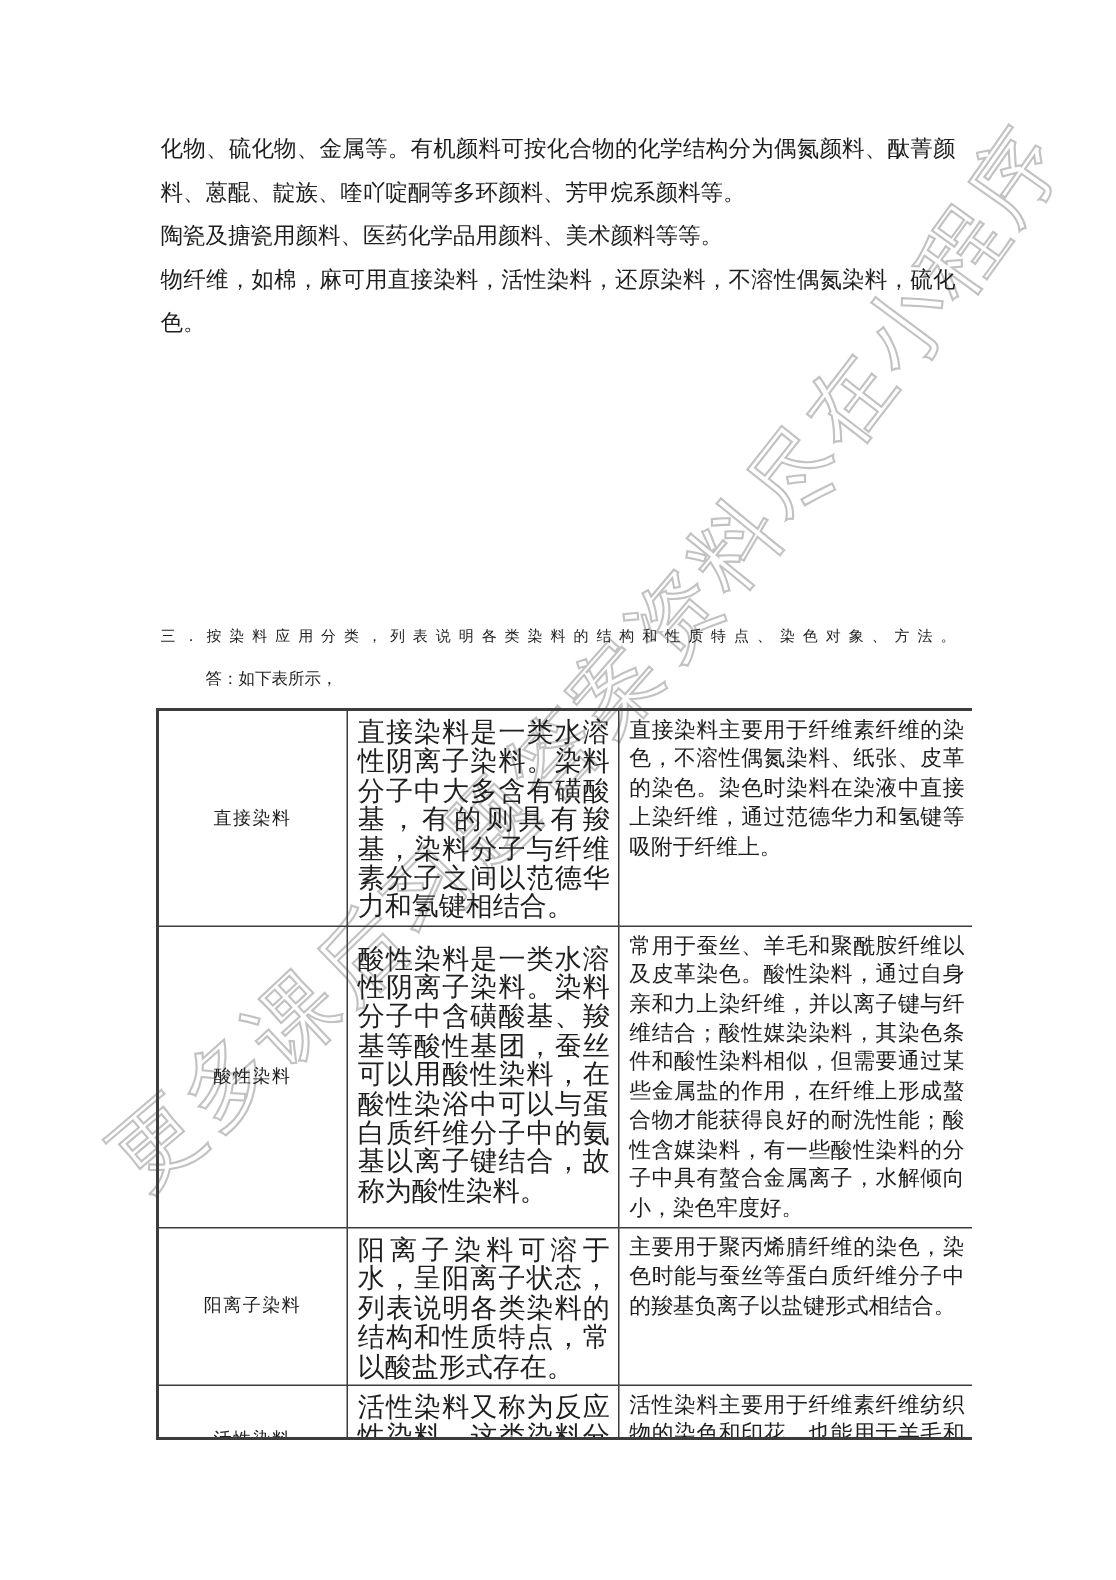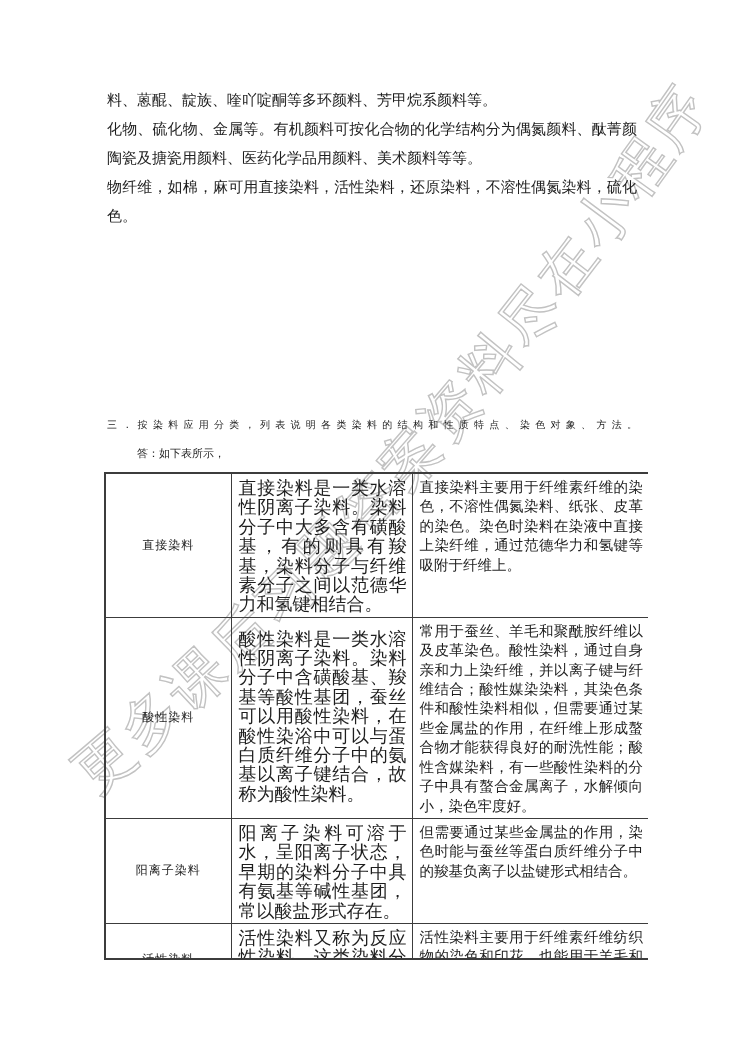--- a/index.html
+++ b/index.html
@@ -116,22 +116,22 @@
   <svg class="wm-svg" viewBox="0 0 744 1053" aria-hidden="true">
     <defs>
       <path id="wm-path" d="M 95 795 Q 420 525 718 92" fill="none"></path>
     </defs>
     <text font-size="58" letter-spacing="4" fill="none" stroke="#c2c2c2" stroke-width="1.4" font-family="Liberation Serif, serif">
       <textPath href="#wm-path">更多课后习题答案资料尽在小程序</textPath>
     </text>
   </svg>
 
   <div class="bodytext">
+    <div class="bline j">化物、硫化物、金属等。有机颜料可按化合物的化学结构分为偶氮颜料、酞菁颜</div>
     <div class="bline">料、蒽醌、靛族、喹吖啶酮等多环颜料、芳甲烷系颜料等。</div>
-    <div class="bline j">化物、硫化物、金属等。有机颜料可按化合物的化学结构分为偶氮颜料、酞菁颜</div>
     <div class="bline">陶瓷及搪瓷用颜料、医药化学品用颜料、美术颜料等等。</div>
     <div class="bline j">物纤维，如棉，麻可用直接染料，活性染料，还原染料，不溶性偶氮染料，硫化</div>
     <div class="bline">色。</div>
   </div>
 
   <div class="question">三．按染料应用分类，列表说明各类染料的结构和性质特点、染色对象、方法。</div>
   <div class="answer">答：如下表所示，</div>
 
   <div class="table-wrap">
     <table class="dyes">
@@ -146,22 +146,22 @@
         <td class="struct">直接染料是一类水溶性阴离子染料。染料分子中大多含有磺酸基，有的则具有羧基，染料分子与纤维素分子之间以范德华力和氢键相结合。</td>
         <td class="method">直接染料主要用于纤维素纤维的染色，不溶性偶氮染料、纸张、皮革的染色。染色时染料在染液中直接上染纤维，通过范德华力和氢键等吸附于纤维上。</td>
       </tr>
       <tr class="r2">
         <td class="name">酸性染料</td>
         <td class="struct">酸性染料是一类水溶性阴离子染料。染料分子中含磺酸基、羧基等酸性基团，蚕丝可以用酸性染料，在酸性染浴中可以与蛋白质纤维分子中的氨基以离子键结合，故称为酸性染料。</td>
         <td class="method">常用于蚕丝、羊毛和聚酰胺纤维以及皮革染色。酸性染料，通过自身亲和力上染纤维，并以离子键与纤维结合；酸性媒染染料，其染色条件和酸性染料相似，但需要通过某些金属盐的作用，在纤维上形成螯合物才能获得良好的耐洗性能；酸性含媒染料，有一些酸性染料的分子中具有螯合金属离子，水解倾向小，染色牢度好。</td>
       </tr>
       <tr class="r3">
         <td class="name">阳离子染料</td>
-        <td class="struct">阳离子染料可溶于水，呈阳离子状态，早期的染料分子中具有氨基等碱性基团，常以酸盐形式存在。</td>
-        <td class="method">但需要通过某些金属盐的作用，染色时能与蚕丝等蛋白质纤维分子中的羧基负离子以盐键形式相结合。</td>
+        <td class="struct">阳离子染料可溶于水，呈阳离子状态，列表说明各类染料的结构和性质特点，常以酸盐形式存在。</td>
+        <td class="method">主要用于聚丙烯腈纤维的染色，染色时能与蚕丝等蛋白质纤维分子中的羧基负离子以盐键形式相结合。</td>
       </tr>
       <tr class="r4">
         <td class="name">活性染料</td>
         <td class="struct">活性染料又称为反应性染料。这类染料分子结构中含有活性基团，染色时能够与纤维分子中的</td>
         <td class="method">活性染料主要用于纤维素纤维纺织物的染色和印花，也能用于羊毛和锦纶纤维的染色。染料通过自身亲</td>
       </tr>
     </tbody>
       </table>
   </div>
 

